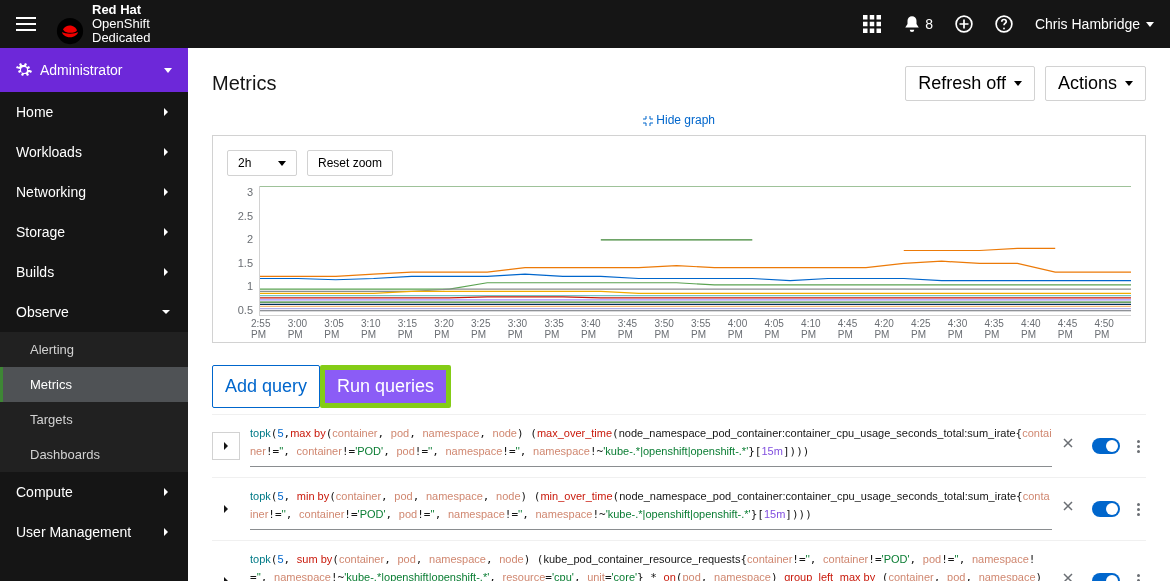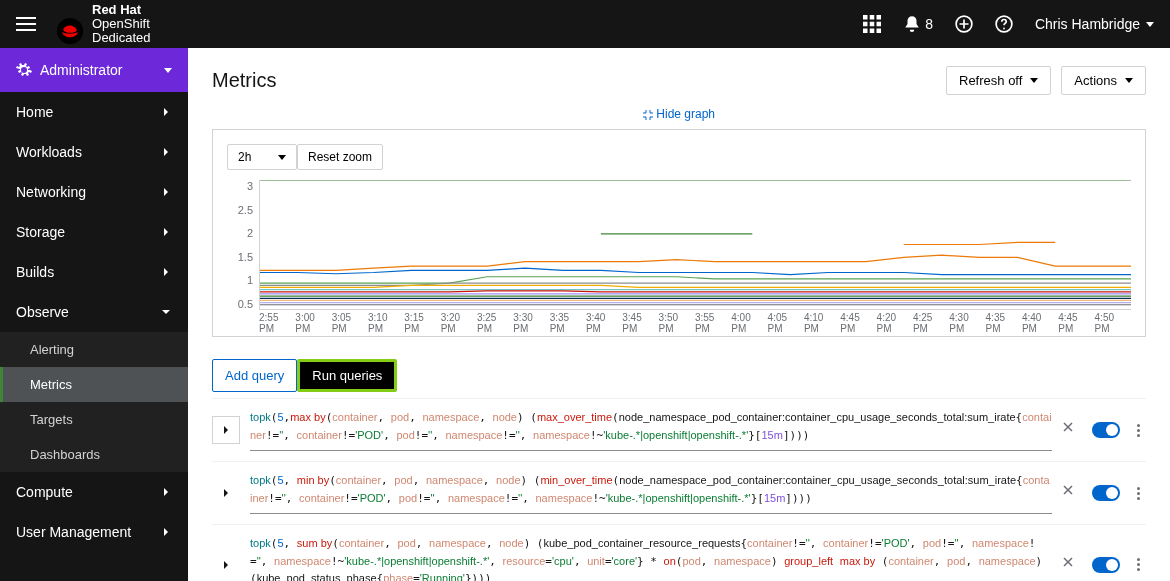--- a/index.html
+++ b/index.html
@@ -22,34 +22,34 @@
 .nav-perspective{background:#6d28d9;display:flex;align-items:center;gap:8px;padding:14px 16px}
 .nav-perspective svg{width:16px;height:16px;fill:#fff}
 .nav-sub{background:#212121}
 .nav-sub-item{padding:10px 16px 10px 30px;cursor:pointer;font-size:13px;color:#d2d2d2}
 .nav-sub-item.active{background:#4f5255;border-left:3px solid #3e8635;padding-left:27px;color:#fff}
 .chev{width:12px;height:12px;fill:#fff}
 .main{flex:1;background:#fff;overflow-y:auto;padding:0}
 .page-header{padding:18px 24px 8px;display:flex;align-items:center;justify-content:space-between}
 .page-title{font-size:20px;font-weight:400}
 .header-actions{display:flex;gap:10px}
-.btn{border:1px solid #d2d2d2;background:#fff;padding:6px 12px;font-size:13px;cursor:pointer;display:flex;align-items:center;gap:8px;border-radius:2px}
+.btn{border:1px solid #d2d2d2;background:#fff;padding:6px 12px;font-size:18px;cursor:pointer;display:flex;align-items:center;gap:8px;border-radius:2px}
 .hide-graph{text-align:center;padding:4px 24px;font-size:12px}
 .hide-graph a{color:#06c;text-decoration:none;cursor:pointer}
 .chart-card{margin:4px 24px 16px;border:1px solid #d2d2d2;padding:14px 14px 6px}
-.chart-toolbar{display:flex;margin-bottom:10px}
+.chart-toolbar{display:flex;gap:10px;margin-bottom:10px}
 .chart-toolbar .btn{font-size:12px;padding:5px 10px}
 .chart-area{position:relative;height:150px}
 .y-axis{position:absolute;left:0;top:0;bottom:20px;width:32px;display:flex;flex-direction:column;justify-content:space-between;text-align:right;font-size:11px;color:#6a6e73;padding-right:6px}
 .plot{position:absolute;left:32px;right:0;top:0;bottom:20px;border-left:1px solid #d2d2d2;border-bottom:1px solid #d2d2d2}
 .plot svg{width:100%;height:100%;display:block}
-.x-axis{position:absolute;left:32px;right:0;bottom:0;height:18px;font-size:10px;color:#6a6e73;display:flex;}
+.x-axis{position:absolute;left:24px;right:0;bottom:0;height:18px;font-size:10px;color:#6a6e73;display:flex;}
 .query-actions{display:flex;justify-content:flex-start;gap:0;padding:6px 24px}
 .btn-secondary{border:1px solid #06c;color:#06c;background:#fff}
-.btn-primary{background:#000000;color:#fff;border:3px solid #84cc16}
+.btn-primary{background:#8b5cf6;color:#fff;border:5px solid #84cc16}
 .queries{padding:0 24px}
 .query-row{display:flex;align-items:center;gap:10px;padding:10px 0;border-top:1px solid #f0f0f0}
 .expand-btn{width:28px;height:28px;border:1px solid #d2d2d2;background:#fff;display:flex;align-items:center;justify-content:center;cursor:pointer;flex-shrink:0}
 .expand-btn.ghost{border:none}
 .expand-btn svg{width:12px;height:12px;fill:#151515}
 .query-text{flex:1;font-family:Menlo,Consolas,monospace;font-size:11px;line-height:1.5;color:#151515;overflow-wrap:break-word;word-break:break-all;border-bottom:1px solid #8a8d90;padding-bottom:6px}
 .tok-fn{color:#007a87}
 .tok-kw{color:#c9190b}
 .tok-param{color:#d08770}
 .tok-str{color:#0a7d33}

